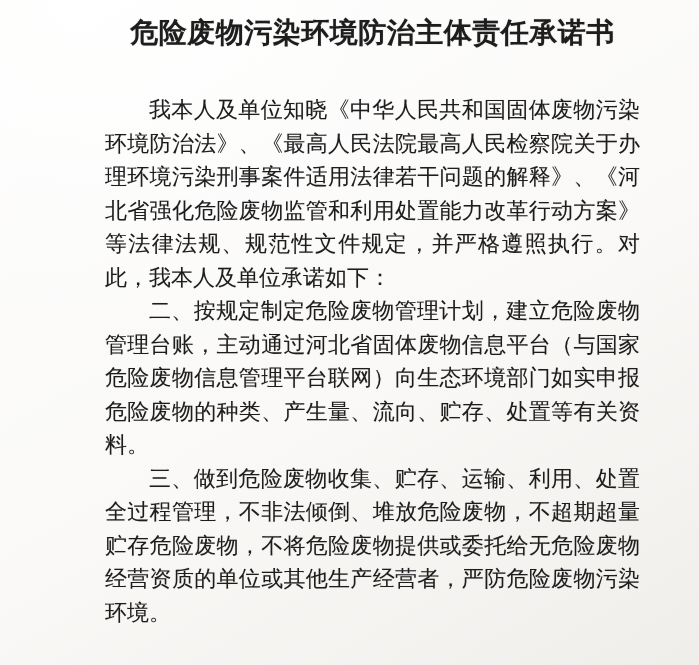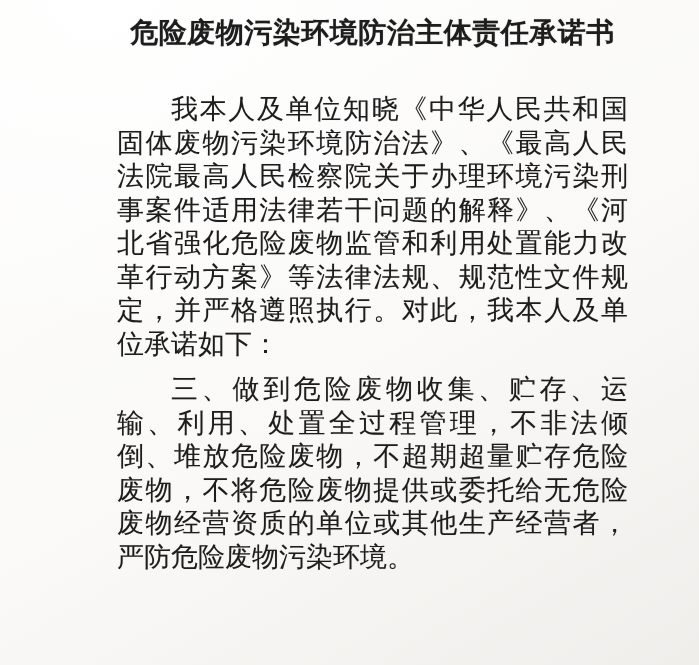--- a/index.html
+++ b/index.html
@@ -26,33 +26,34 @@
     line-height: 34px;
     font-weight: 700;
     letter-spacing: 0.5px;
     text-shadow: 0 0 1px rgba(20,20,20,0.35);
   }
   .doc-body {
     margin: 43px 0 0 105px;
     width: 535px;
   }
   .para {
-    margin: 12px;
-    font-size: 27px;
+    margin: 0;
+    font-size: 22px;
     line-height: 33.5px;
     text-align: justify;
     text-justify: inter-character;
     text-indent: 2em;
     word-break: break-all;
     text-shadow: 0 0 0.8px rgba(30,30,30,0.28);
   }
 </style>
 </head>
 <body>
 
 <div class="page">
   <h1 class="title">危险废物污染环境防治主体责任承诺书</h1>
 
   <div class="doc-body">
     <p class="para">我本人及单位知晓《中华人民共和国固体废物污染环境防治法》、《最高人民法院最高人民检察院关于办理环境污染刑事案件适用法律若干问题的解释》、《河北省强化危险废物监管和利用处置能力改革行动方案》等法律法规、规范性文件规定，并严格遵照执行。对此，我本人及单位承诺如下：</p>
+    <p class="para">二、按规定制定危险废物管理计划，建立危险废物管理台账，主动通过河北省固体废物信息平台（与国家危险废物信息管理平台联网）向生态环境部门如实申报危险废物的种类、产生量、流向、贮存、处置等有关资料。</p>
     <p class="para">三、做到危险废物收集、贮存、运输、利用、处置全过程管理，不非法倾倒、堆放危险废物，不超期超量贮存危险废物，不将危险废物提供或委托给无危险废物经营资质的单位或其他生产经营者，严防危险废物污染环境。</p>
   </div>
 </div>
 
 </body></html>

